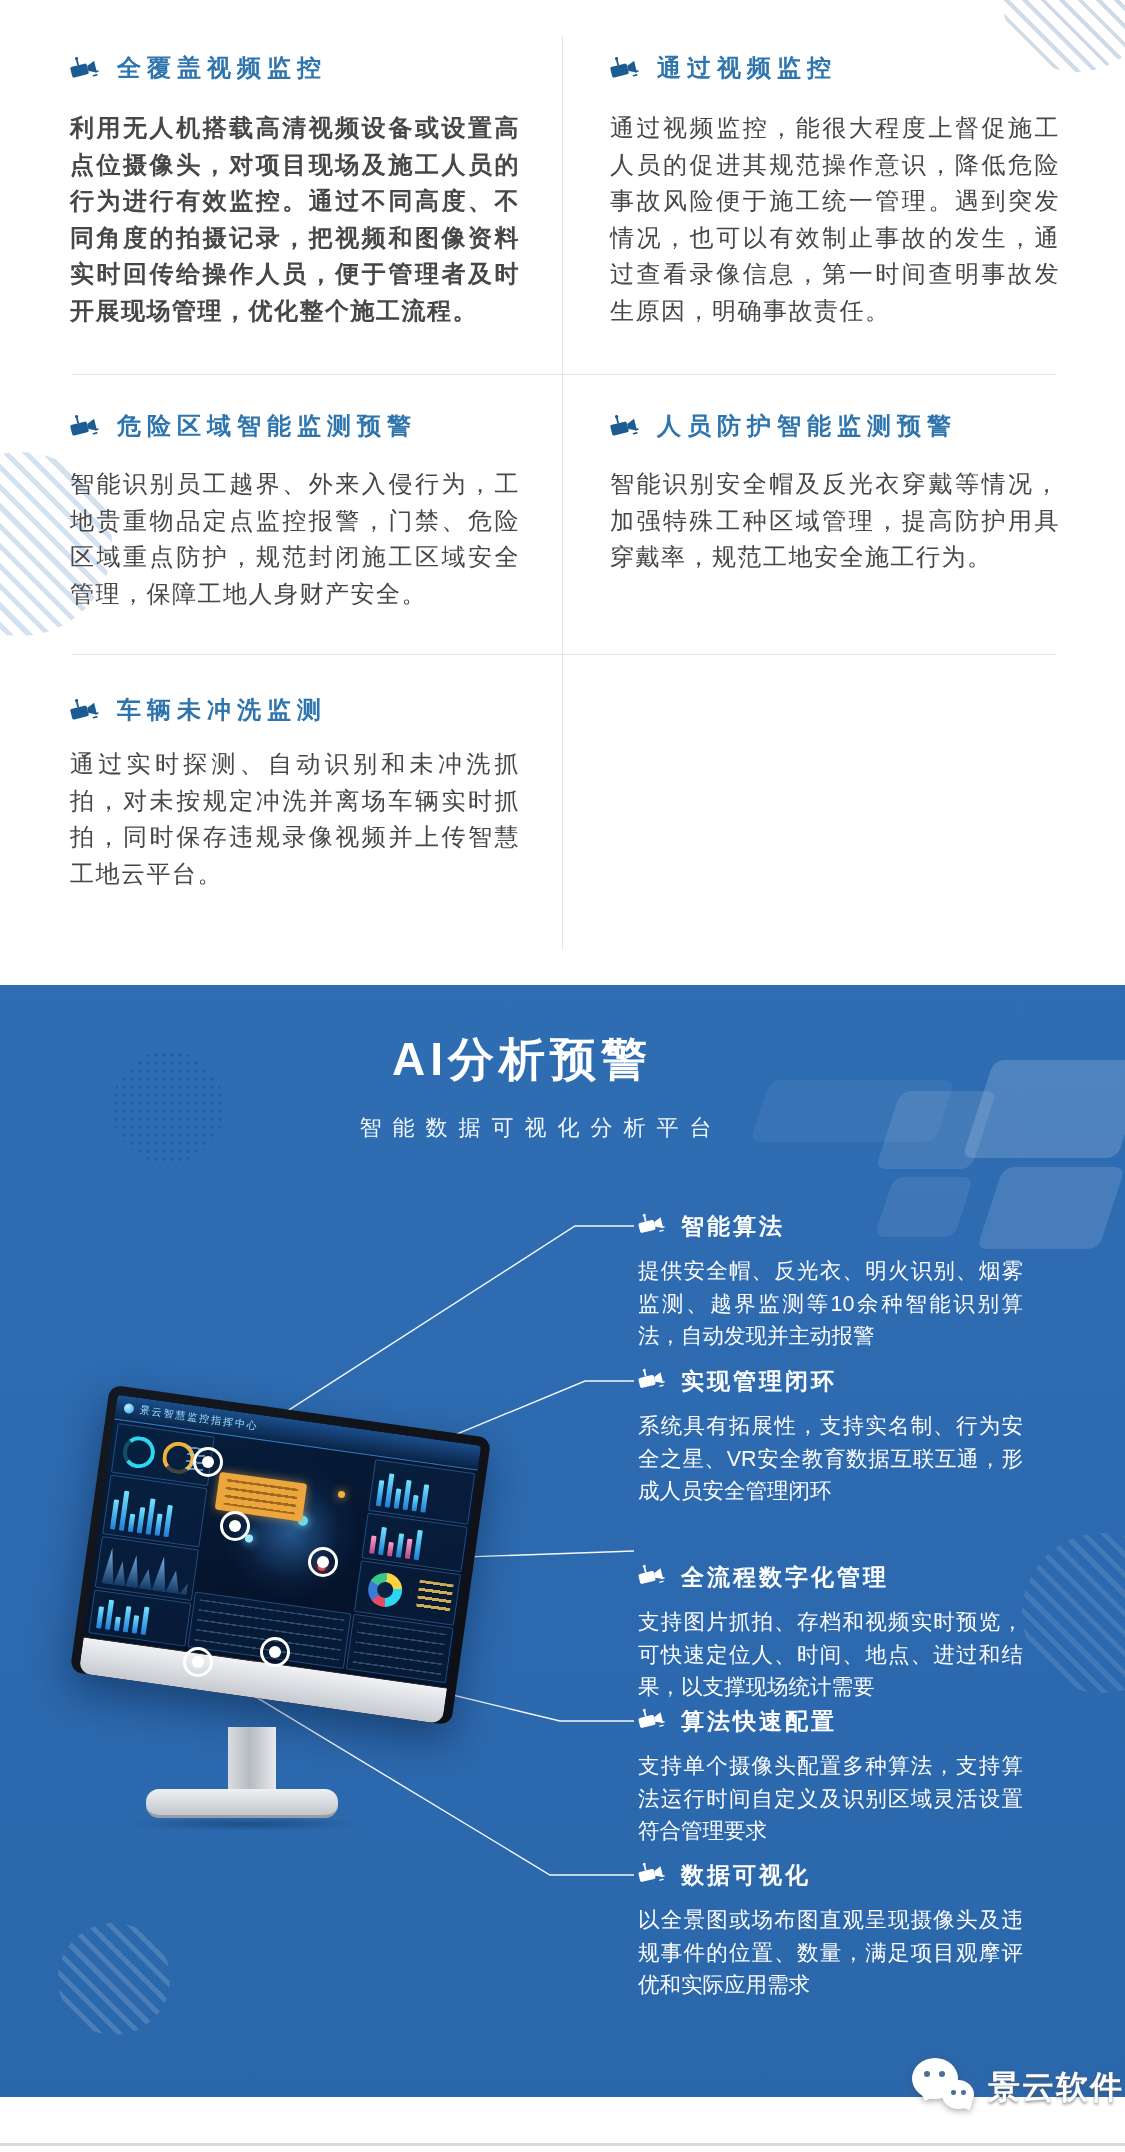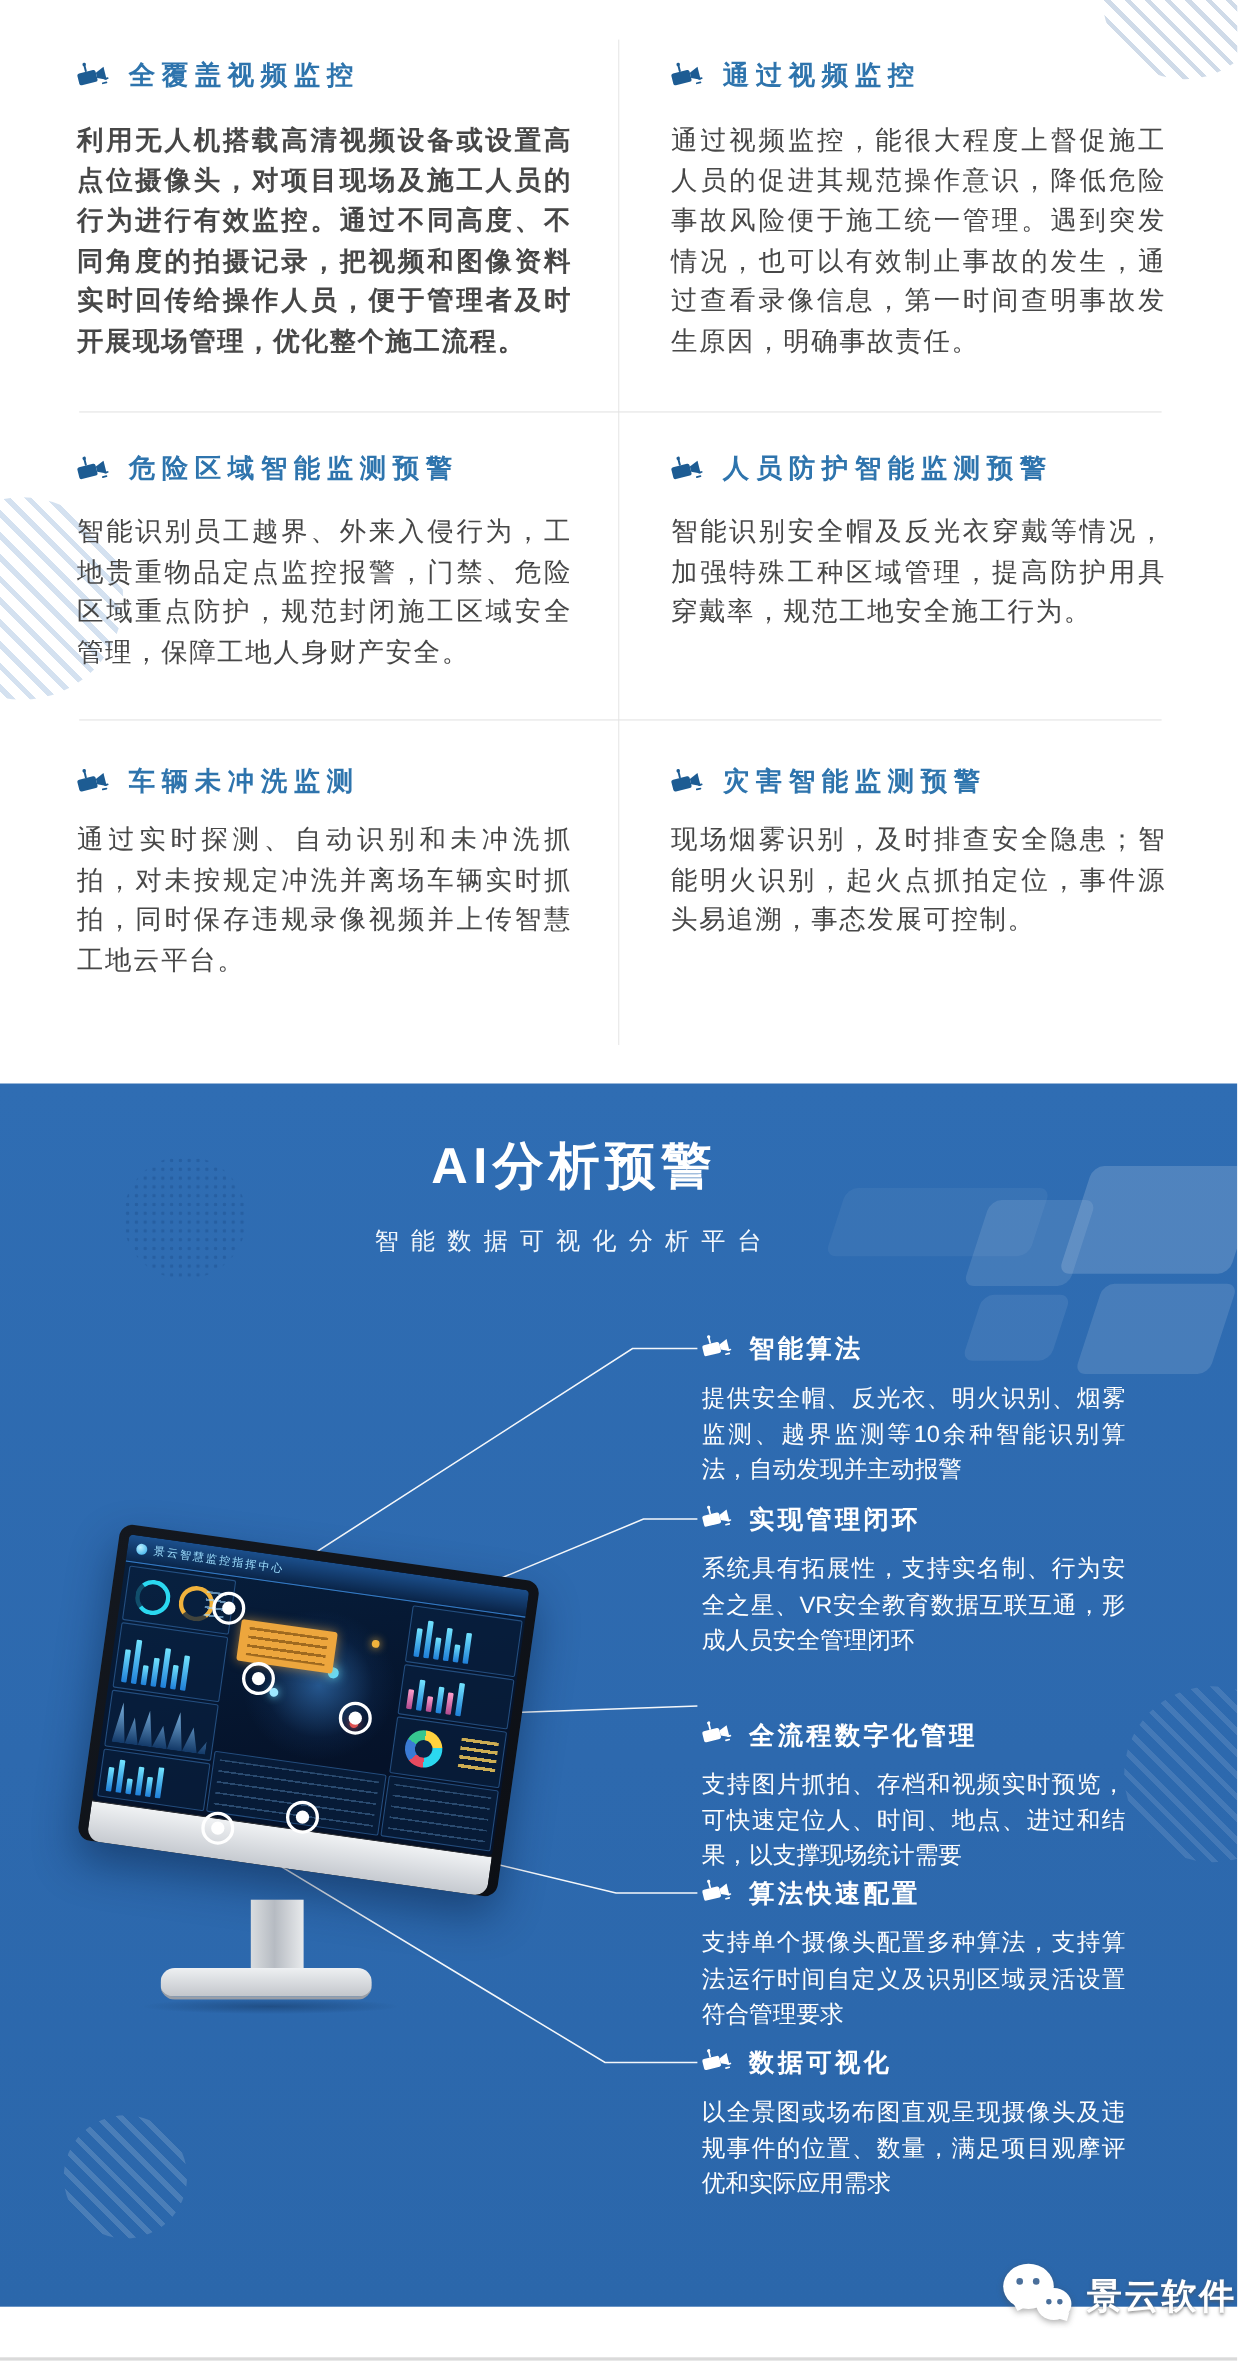--- a/index.html
+++ b/index.html
@@ -26,21 +26,21 @@
   .f-body{position:absolute;width:450px;color:#474747;font-size:24px;line-height:36.5px;
     letter-spacing:1.5px;text-align:justify;}
   .cam{flex:0 0 auto;}
 
   
   .hero{position:absolute;left:0;top:985px;width:1125px;height:1112px;
     background:linear-gradient(180deg,#2f6db3 0%,#2d69ae 55%,#2b67ab 100%);overflow:hidden;}
   .hero-title{position:absolute;left:0;top:44px;width:1044px;text-align:center;color:#fff;
     font-size:46px;font-weight:bold;letter-spacing:5px;}
   .hero-sub{position:absolute;left:0;top:128px;width:1044px;text-align:center;color:#f2f7fc;
-    font-size:22px;letter-spacing:11px;}
+    font-size:22px;letter-spacing:11px;padding-left:19px;}
 
   .callout{position:absolute;left:638px;width:385px;}
   .c-head{display:flex;align-items:flex-start;gap:13px;}
   .c-title{color:#fff;font-size:23px;font-weight:bold;letter-spacing:3px;white-space:nowrap;}
   .c-body{position:absolute;left:0;width:385px;color:#fefefe;font-size:21.5px;line-height:32.5px;
     text-align:justify;}
 
   .lines{position:absolute;left:0;top:0;width:1125px;height:1112px;}
   .node{position:absolute;width:30px;height:30px;border:3px solid #fff;border-radius:50%;box-sizing:border-box;}
   .node::after{content:'';position:absolute;inset:6px;background:#fff;border-radius:50%;}
@@ -194,36 +194,20 @@
             <circle cx="9.5" cy="3.2" r="1.6"></circle>
           <rect x="21" y="23" width="5" height="1.6" rx=".8"></rect>
             <rect x="24" y="19.6" width="4" height="1.6" rx=".8"></rect>
         </g>
       </svg>
       <span class="f-title">车辆未冲洗监测</span>
     </div>
     <div class="f-body" style="top:52px;">通过实时探测、自动识别和未冲洗抓拍，对未按规定冲洗并离场车辆实时抓拍，同时保存违规录像视频并上传智慧工地云平台。</div>
   </div>
 
-  <div class="feature" style="left:610px;top:694px;">
-    <div class="f-head">
-      <svg class="cam" width="32" height="28" viewBox="0 0 32 28">
-        <g fill="#1d5c93" transform="rotate(-14 14 16)">
-          <rect x="1" y="10" width="17" height="11" rx="2"></rect>
-            <polygon points="18,13 26,9.5 26,21.5 18,18"></polygon>
-          <rect x="8.6" y="4" width="1.8" height="6"></rect>
-            <circle cx="9.5" cy="3.2" r="1.6"></circle>
-          <rect x="21" y="23" width="5" height="1.6" rx=".8"></rect>
-            <rect x="24" y="19.6" width="4" height="1.6" rx=".8"></rect>
-        </g>
-      </svg>
-      <span class="f-title">灾害智能监测预警</span>
-    </div>
-    <div class="f-body" style="top:52px;">现场烟雾识别，及时排查安全隐患；智能明火识别，起火点抓拍定位，事件源头易追溯，事态发展可控制。</div>
-  </div>
 
   <div class="hero">
 
     <div class="dot-circle" style="left:112px;top:66px;width:112px;height:112px;"></div>
     <div class="para" style="left:760px;top:95px;width:185px;height:62px;background:rgba(255,255,255,.05);"></div>
     <div class="para" style="left:978px;top:75px;width:155px;height:98px;background:rgba(255,255,255,.16);"></div>
     <div class="para" style="left:888px;top:106px;width:96px;height:78px;background:rgba(255,255,255,.10);"></div>
     <div class="para" style="left:990px;top:182px;width:122px;height:82px;"></div>
     <div class="para" style="left:884px;top:192px;width:80px;height:60px;background:rgba(255,255,255,.08);"></div>
     <div class="stripe-circle sc-white10" style="left:1022px;top:548px;width:160px;height:160px;"></div>

